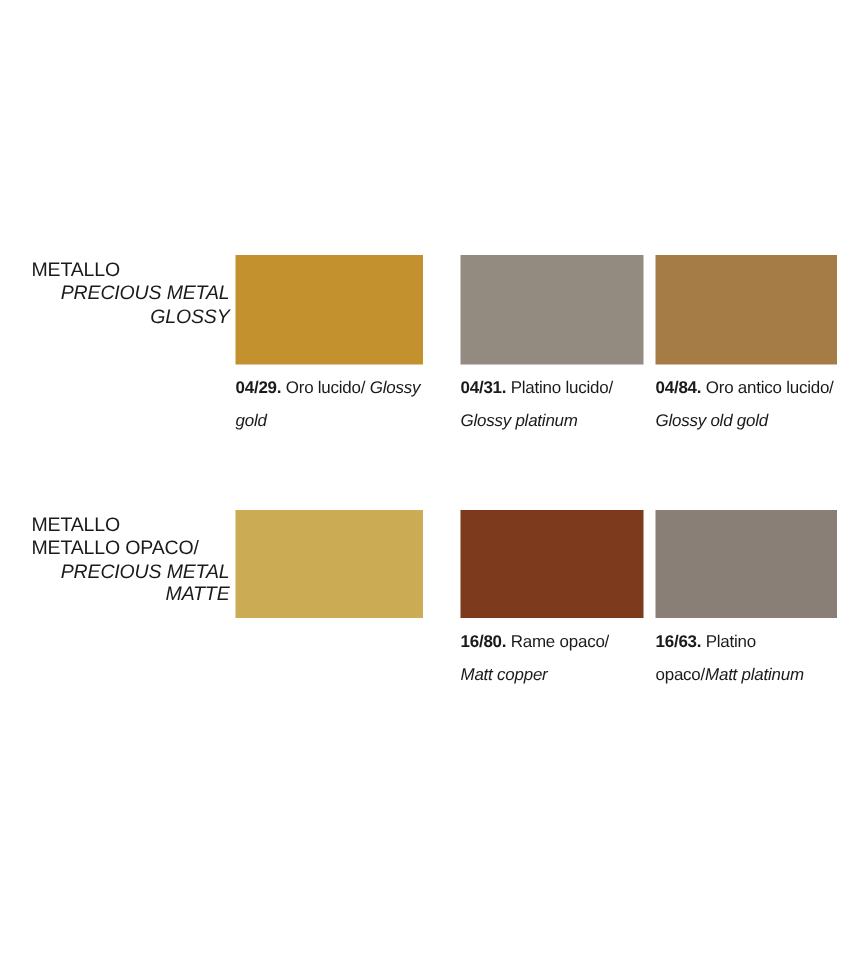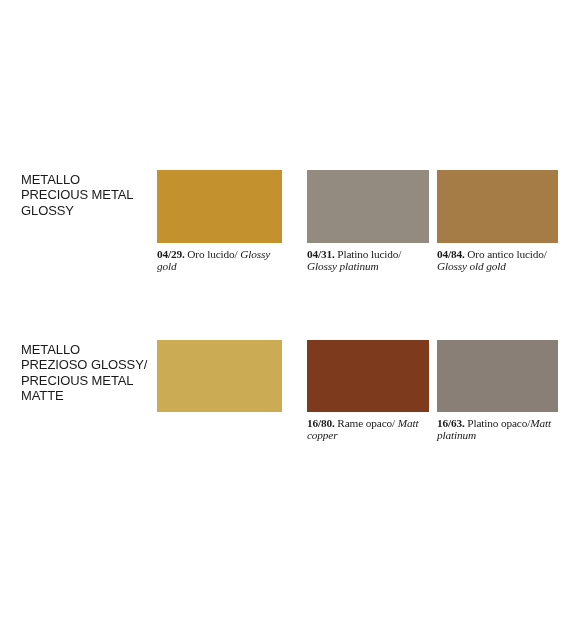--- a/index.html
+++ b/index.html
@@ -42,20 +42,22 @@
     font-size: 13px;
     line-height: 15.4px;
     letter-spacing: -0.1px;
     color: #1a1a1a;
   }
   .category .line {
     display: block;
     white-space: nowrap;
   }
   .category .it {
+    font-style: italic;
+    text-align: right;
   }
 
   
   .col {
     position: absolute;
     top: 0;
   }
   .col-1 { left: 157px; width: 125px; }
   .col-2 { left: 307px; width: 122px; }
   .col-3 { left: 437px; width: 121px; }
@@ -65,24 +67,23 @@
     height: 73px;
     display: block;
   }
   .row-matte .chip {
     height: 72px;
   }
 
   .caption {
     margin-top: 5px;
     font-size: 11.3px;
-    line-height: 12px;
+    line-height: 22px;
     letter-spacing: -0.15px;
     color: #1a1a1a;
-    font-family: Liberation Serif, serif;
   }
   .caption .code {
     font-weight: bold;
   }
   .caption .it {
     font-style: italic;
   }
 </style>
 </head>
 <body>
@@ -120,21 +121,21 @@
         <span class="it">Glossy old gold</span>
       </div>
     </div>
 
   </div>
 
   <div class="row row-matte">
 
     <div class="category">
       <span class="line">METALLO</span>
-      <span class="line">PREZIOSO GLOSSY/</span>
+      <span class="line">METALLO OPACO/</span>
       <span class="line it">PRECIOUS METAL</span>
       <span class="line it">MATTE</span>
     </div>
 
     <div class="col col-1">
       <span class="chip" style="background:#CCAB55;"></span>
     </div>
 
     <div class="col col-2">
       <span class="chip" style="background:#7D3A1C;"></span>

